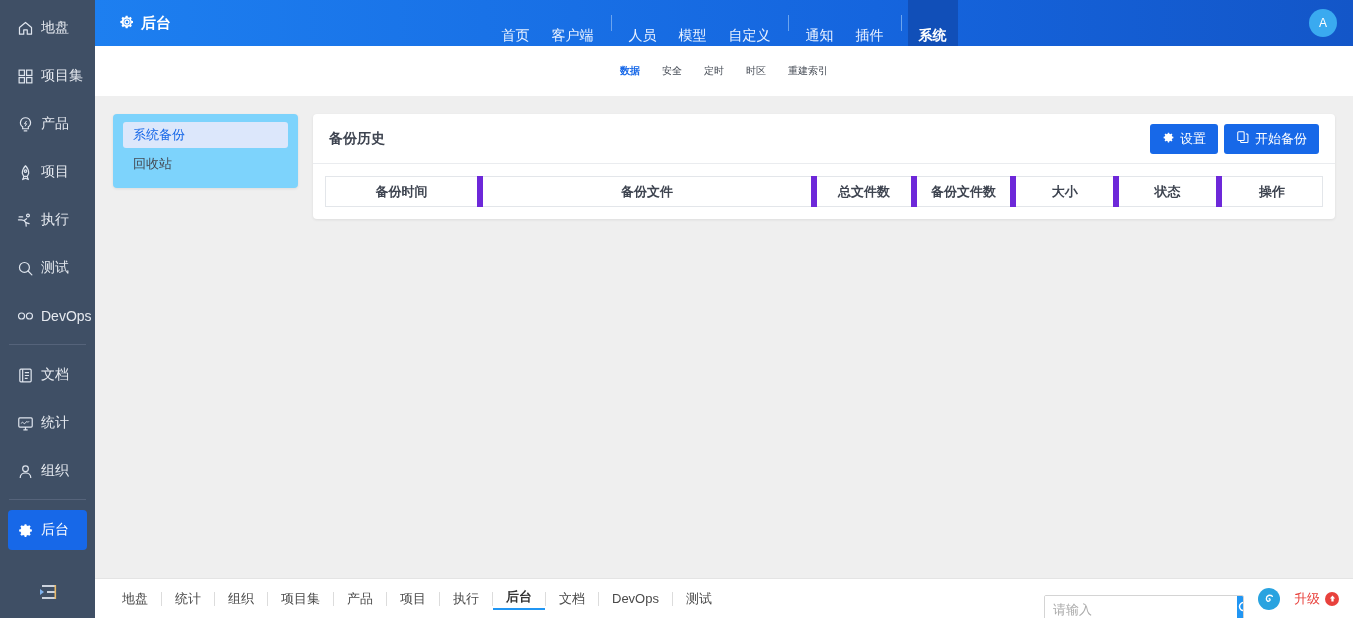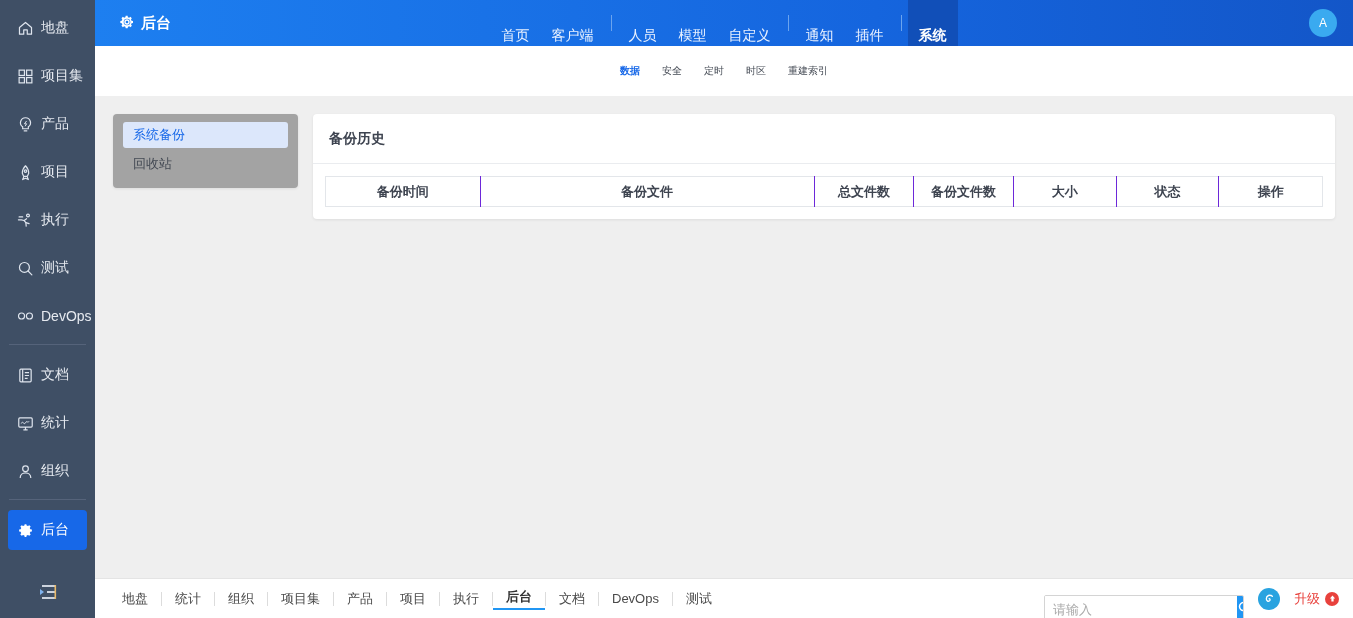--- a/index.html
+++ b/index.html
@@ -73,21 +73,21 @@
   }
   .subnav a.cur{ color:#1768e8; font-weight:bold; }
 
   
   .content{
     position:absolute; left:95px; top:96px; width:1258px; height:482px;
     background:#efefef;
   }
   .panel-left{
     position:absolute; left:18px; top:18px; width:185px;
-    background:#a3a3a3; border-radius:4px; padding:8px 10px;
+    background:#7dd3fc; border-radius:4px; padding:8px 10px;
     box-shadow:0 1px 3px rgba(0,0,0,.08);
   }
   .panel-left .pitem{
     height:26px; line-height:26px; padding-left:10px;
     font-size:13px; color:#444a54; border-radius:3px; cursor:pointer;
     margin-bottom:3px;
   }
   .panel-left .pitem.active{ background:#dce7fb; color:#1768e8; }
 
   .card{
@@ -110,21 +110,21 @@
   }
   .tbl-wrap{ padding:12px 12px 0 12px; }
   table.bk{
     width:100%; border-collapse:collapse;
     border:1px solid #e3e6ea;
     table-layout:fixed;
   }
   table.bk th{
     font-size:13px; font-weight:bold; color:#3e4450;
     height:30px; text-align:center;
-    border-right:1px solid #6d28d9;
+    border-right:6px solid #6d28d9;
     background:#fff;
   }
   table.bk th:last-child{ border-right:none; }
   .note-row{ padding:14px 12px 0 12px; }
   .note{
     display:inline-block;
     font-size:12.5px; color:#ffffff; background:#2196f3;
     padding:1px 2px; line-height:18px;
   }
 
@@ -341,20 +341,40 @@
     <div class="panel-left">
       <div id="panel-items">
           <div class="pitem active">系统备份</div>
           <div class="pitem">回收站</div>
         </div>
     </div>
 
     <div class="card">
       <div class="card-head">
         <div class="card-title">备份历史</div>
+        <div class="card-actions">
+          <button class="btn">
+            <span>
+              <svg width="13" height="13" viewBox="0 0 24 24" fill="#ffffff">
+                <path d="M12 8.5a3.5 3.5 0 100 7 3.5 3.5 0 000-7zm0 5.5a2 2 0 110-4 2 2 0 010 4z"></path>
+                <path d="M21 13.4v-2.8l-2.2-.4a7 7 0 00-.8-1.9l1.3-1.8-2-2-1.8 1.3a7 7 0 00-1.9-.8L13.2 3h-2.4l-.4 2a7 7 0 00-1.9.8L6.7 4.5l-2 2L6 8.3a7 7 0 00-.8 1.9l-2.2.4v2.8l2.2.4c.2.7.5 1.3.8 1.9l-1.3 1.8 2 2 1.8-1.3c.6.4 1.2.6 1.9.8l.4 2.1h2.4l.4-2.1c.7-.2 1.3-.4 1.9-.8l1.8 1.3 2-2-1.3-1.8c.4-.6.6-1.2.8-1.9l2.2-.4z"></path>
+              </svg>
+            </span>
+            <span>设置</span>
+          </button>
+          <button class="btn">
+            <span>
+              <svg width="14" height="14" viewBox="0 0 24 24" fill="none" stroke="#ffffff" stroke-width="1.8">
+                <rect x="3" y="3" width="11" height="15" rx="1.5"></rect>
+                <path d="M17 7h2a1.5 1.5 0 011.5 1.5V20a1.5 1.5 0 01-1.5 1.5H9.5A1.5 1.5 0 018 20v-1"></path>
+              </svg>
+            </span>
+            <span>开始备份</span>
+          </button>
+        </div>
       </div>
 
       <div class="tbl-wrap">
         <table class="bk">
           <colgroup>
             <col style="width:15.5%">
             <col style="width:33.5%">
             <col style="width:10%">
             <col style="width:10%">
             <col style="width:10.3%">

